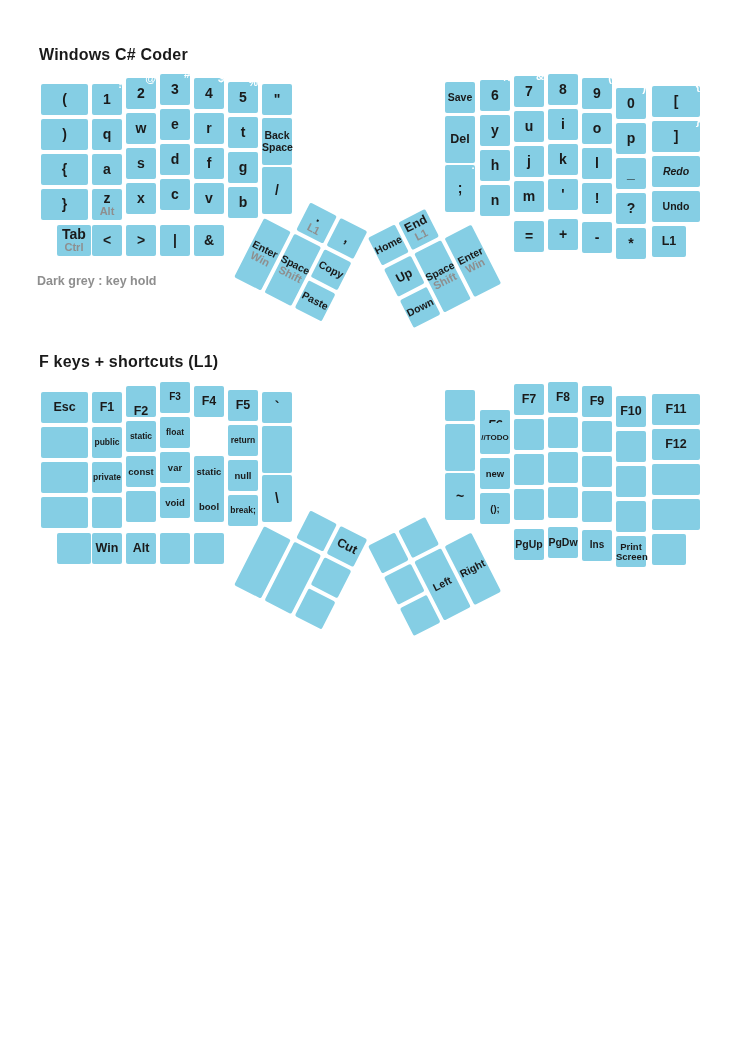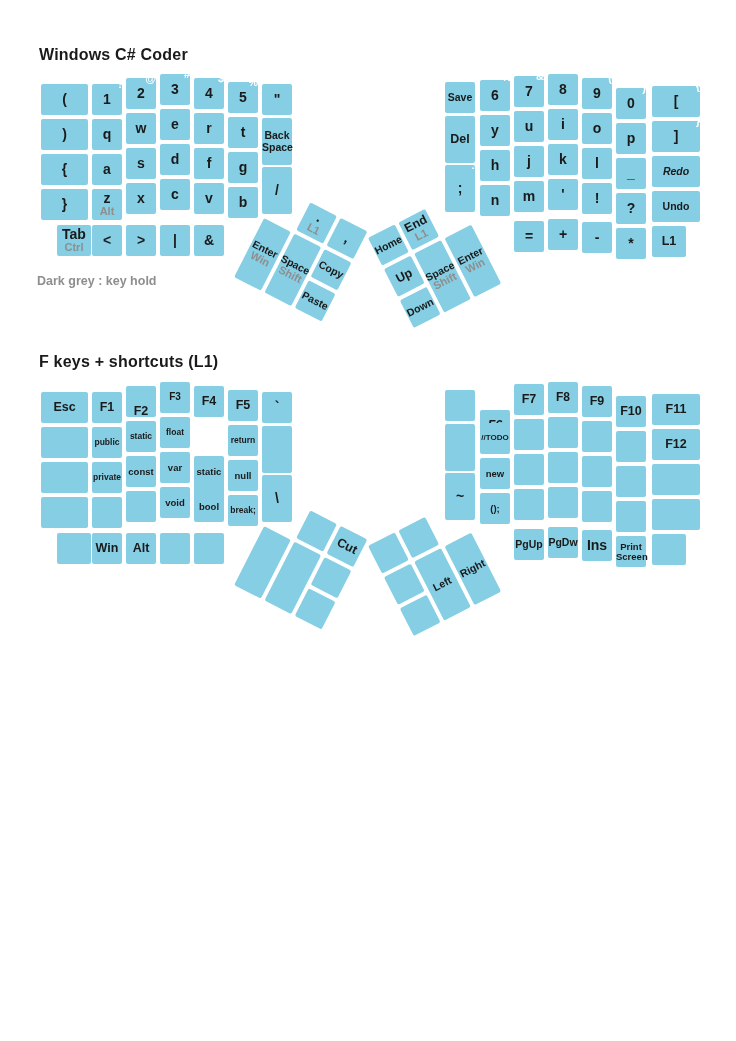--- a/index.html
+++ b/index.html
@@ -395,21 +395,21 @@
         <div class="key" style="left: 548px; top: 527px; width: 30px; height: 31px;">
           <span class="tap nw" style="font-size: 10.5px;">PgDw</span>
         </div>
         <div class="key" style="left: 582px; top: 386px; width: 30px; height: 31px;">
           <span class="tap nw" style="font-size: 12.5px;">F9</span>
         </div>
         <div class="key" style="left: 582px; top: 421px; width: 30px; height: 31px;"></div>
         <div class="key" style="left: 582px; top: 456px; width: 30px; height: 31px;"></div>
         <div class="key" style="left: 582px; top: 491px; width: 30px; height: 31px;"></div>
         <div class="key" style="left: 582px; top: 530px; width: 30px; height: 31px;">
-          <span class="tap nw" style="font-size: 14px;">Ins</span>
+          <span class="tap nw" style="font-size: 10px;">Ins</span>
         </div>
         <div class="key" style="left: 616px; top: 396px; width: 30px; height: 31px;">
           <span class="tap nw" style="font-size: 12.5px;">F10</span>
         </div>
         <div class="key" style="left: 616px; top: 431px; width: 30px; height: 31px;"></div>
         <div class="key" style="left: 616px; top: 466px; width: 30px; height: 31px;"></div>
         <div class="key" style="left: 616px; top: 501px; width: 30px; height: 31px;"></div>
         <div class="key" style="left: 616px; top: 536px; width: 30px; height: 31px;">
           <span class="tap" style="font-size: 9.5px;">Print Screen</span>
         </div>

